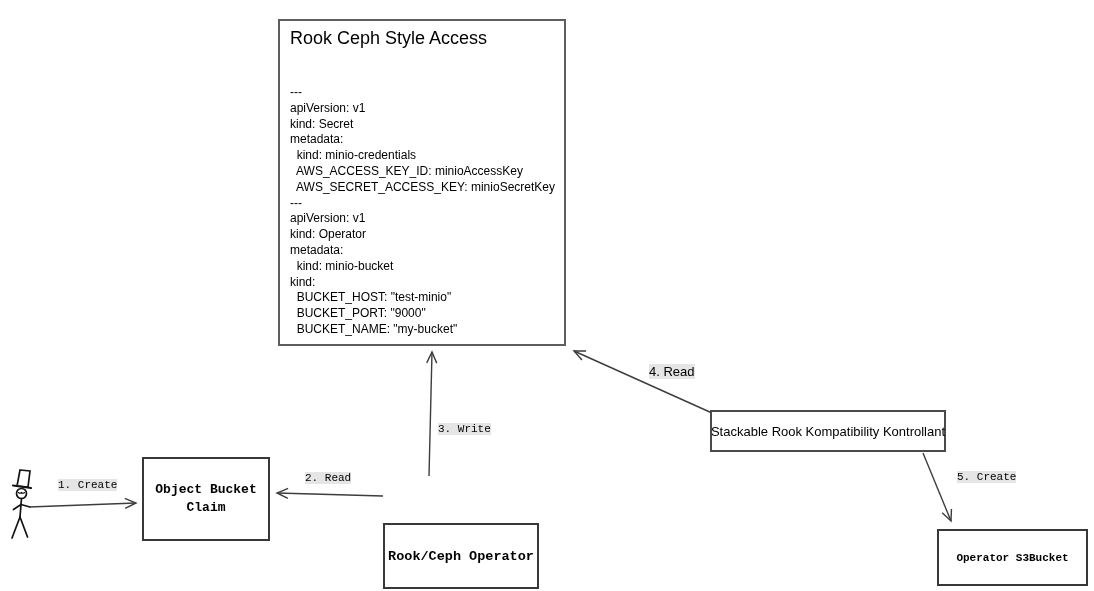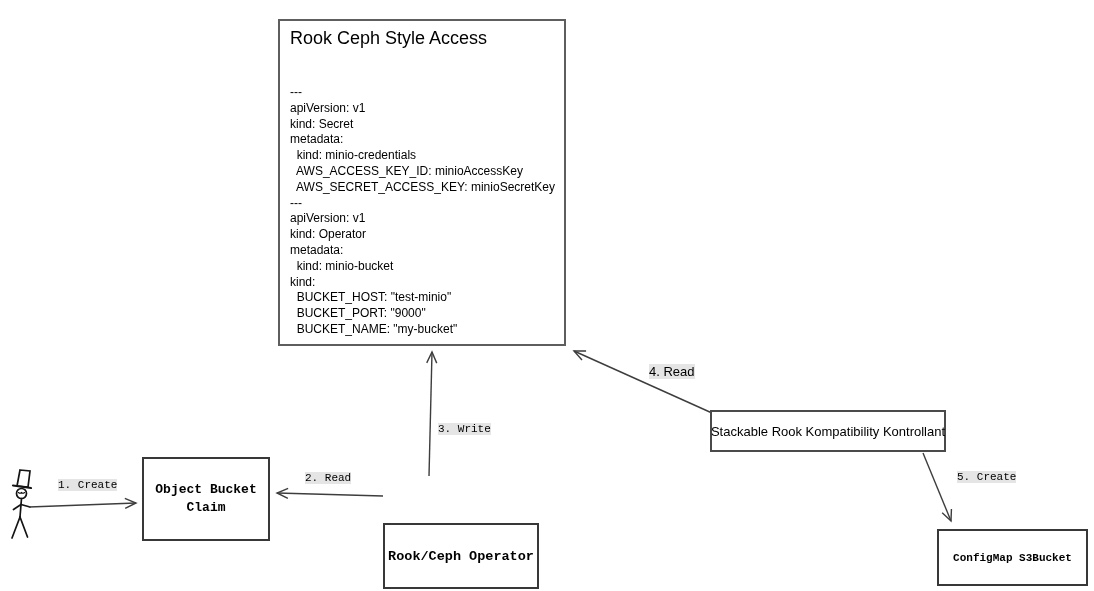--- a/index.html
+++ b/index.html
@@ -163,21 +163,21 @@
 
   <div class="node small-node mono operator-box">
     <span>Rook/Ceph Operator</span>
   </div>
 
   <div class="node small-node srkk-box">
     <span>Stackable Rook Kompatibility Kontrollant</span>
   </div>
 
   <div class="node small-node mono s3-box">
-    <span>ConfigMap S3Bucket</span>
+    <span>Operator S3Bucket</span>
   </div>
 
   <div class="edge-label mono lbl-1">1. Create</div>
   <div class="edge-label mono lbl-2">2. Read</div>
   <div class="edge-label mono lbl-3">3. Write</div>
   <div class="edge-label sans lbl-4">4. Read</div>
   <div class="edge-label mono lbl-5">5. Create</div>
 
 </div>
 

